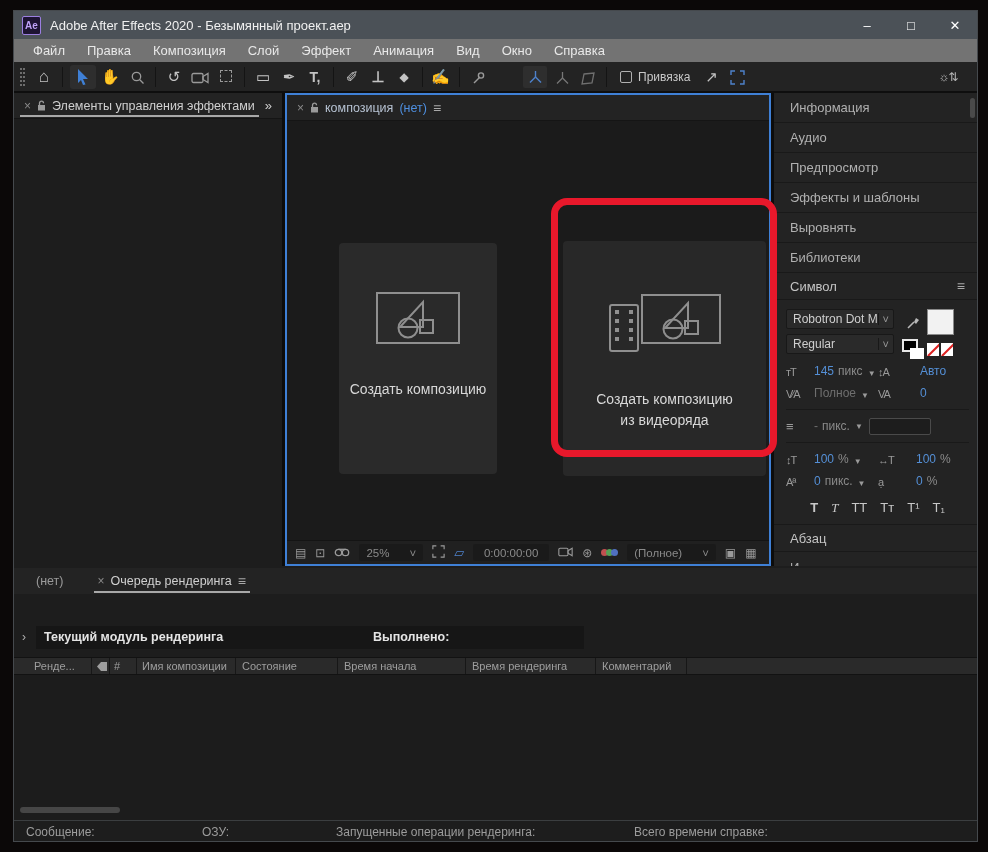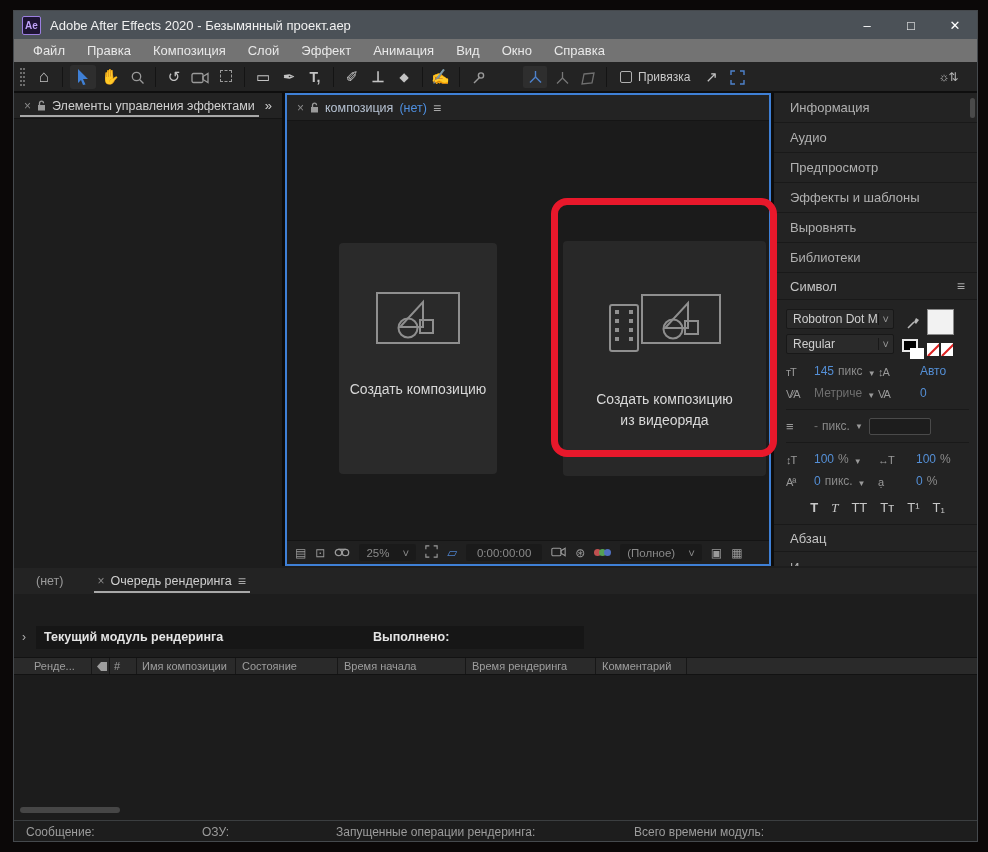--- a/index.html
+++ b/index.html
@@ -67,21 +67,21 @@
   .card1 { left:52px; top:122px; width:158px; height:231px; }
   .card2 { left:276px; top:120px; width:203px; height:235px; background:#282828; }
   .card svg { margin-top:48px; }
   .card2 svg { margin-top:52px; }
   .card-label { margin-top:34px; color:#d8d8d8; font-size:14px; text-align:center; line-height:1.5; }
 
   .comp-bottom { height:24px; background:#202020; border-top:1px solid #141414;
                  display:flex; align-items:center; gap:9px; padding:0 8px; font-size:12px; color:#8a8a8a; }
   .cb-ico { color:#9a9a9a; font-size:12px; }
   .cb-field { background:#1a1a1a; border-radius:2px; height:17px; display:flex;
-              align-items:center; padding:0 7px; gap:13px; color:#8a8a8a; font-size:11.5px; }
+              align-items:center; padding:0 7px; gap:20px; color:#8a8a8a; font-size:11.5px; }
   .mask-ico { color:#4e82cc; font-size:13px; }
   .dot { width:7px; height:7px; border-radius:50%; display:inline-block; }
 
   
   .sidebar { width:203px; background:#232323; display:flex; flex-direction:column; position:relative; }
   .side-row { height:30px; border-bottom:1px solid #191919; display:flex; align-items:center;
               padding-left:16px; color:#b0b0b0; font-size:13px; flex:none; }
   .side-head { height:27px; display:flex; align-items:center; padding:0 12px 0 16px;
                color:#c4c4c4; font-size:13px; flex:none; border-bottom:1px solid #191919;}
   .side-head .hb { margin-left:auto; color:#a8a8a8; font-size:14px; }
@@ -431,21 +431,21 @@
               <span class="cdrop">▼</span>
             </span>
             <span class="half">
               <span class="cicon">↕A</span>
               <span class="cval" style="margin-left:14px;">Авто</span>
             </span>
           </div>
           <div class="crow">
             <span class="half">
               <span class="cicon">V⁄A</span>
-              <span class="cdim">Метриче</span>
+              <span class="cdim">Полное</span>
               <span class="cdrop">▼</span>
             </span>
             <span class="half">
               <span class="cicon">VA</span>
               <span class="cval" style="margin-left:14px;">0</span>
             </span>
           </div>
 
           <div class="c-sep"></div>
           <div class="crow">
@@ -542,18 +542,18 @@
       </div>
       <div class="q-body">
         <span class="h-scroll"></span>
       </div>
     </div>
 
     <div class="statusbar">
       <span style="left:12px;">Сообщение:</span>
       <span style="left:188px;">ОЗУ:</span>
       <span style="left:322px;">Запущенные операции рендеринга:</span>
-      <span style="left:620px;">Всего времени модуль:</span>
+      <span style="left:620px;">Всего времени справке:</span>
     </div>
   </div>
 
   <div class="annotation"></div>
 </div>
 
 </body></html>

